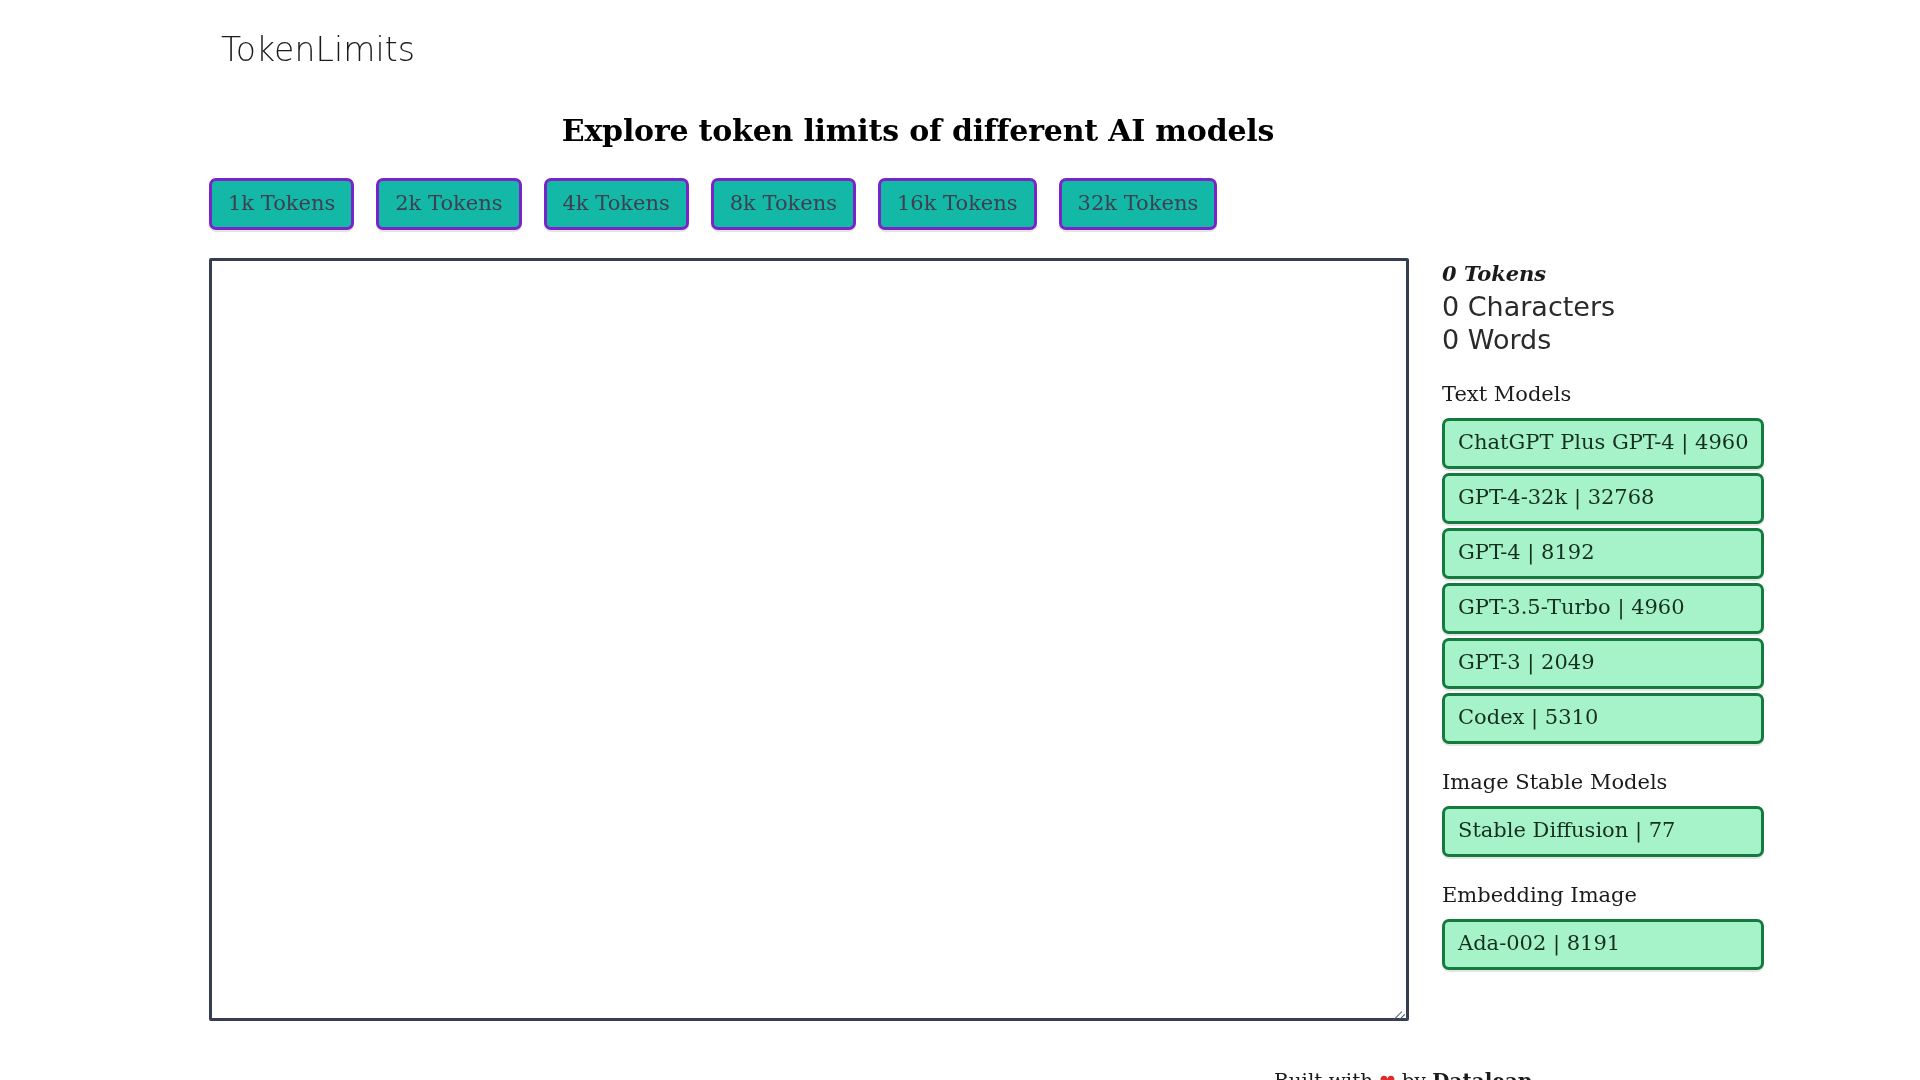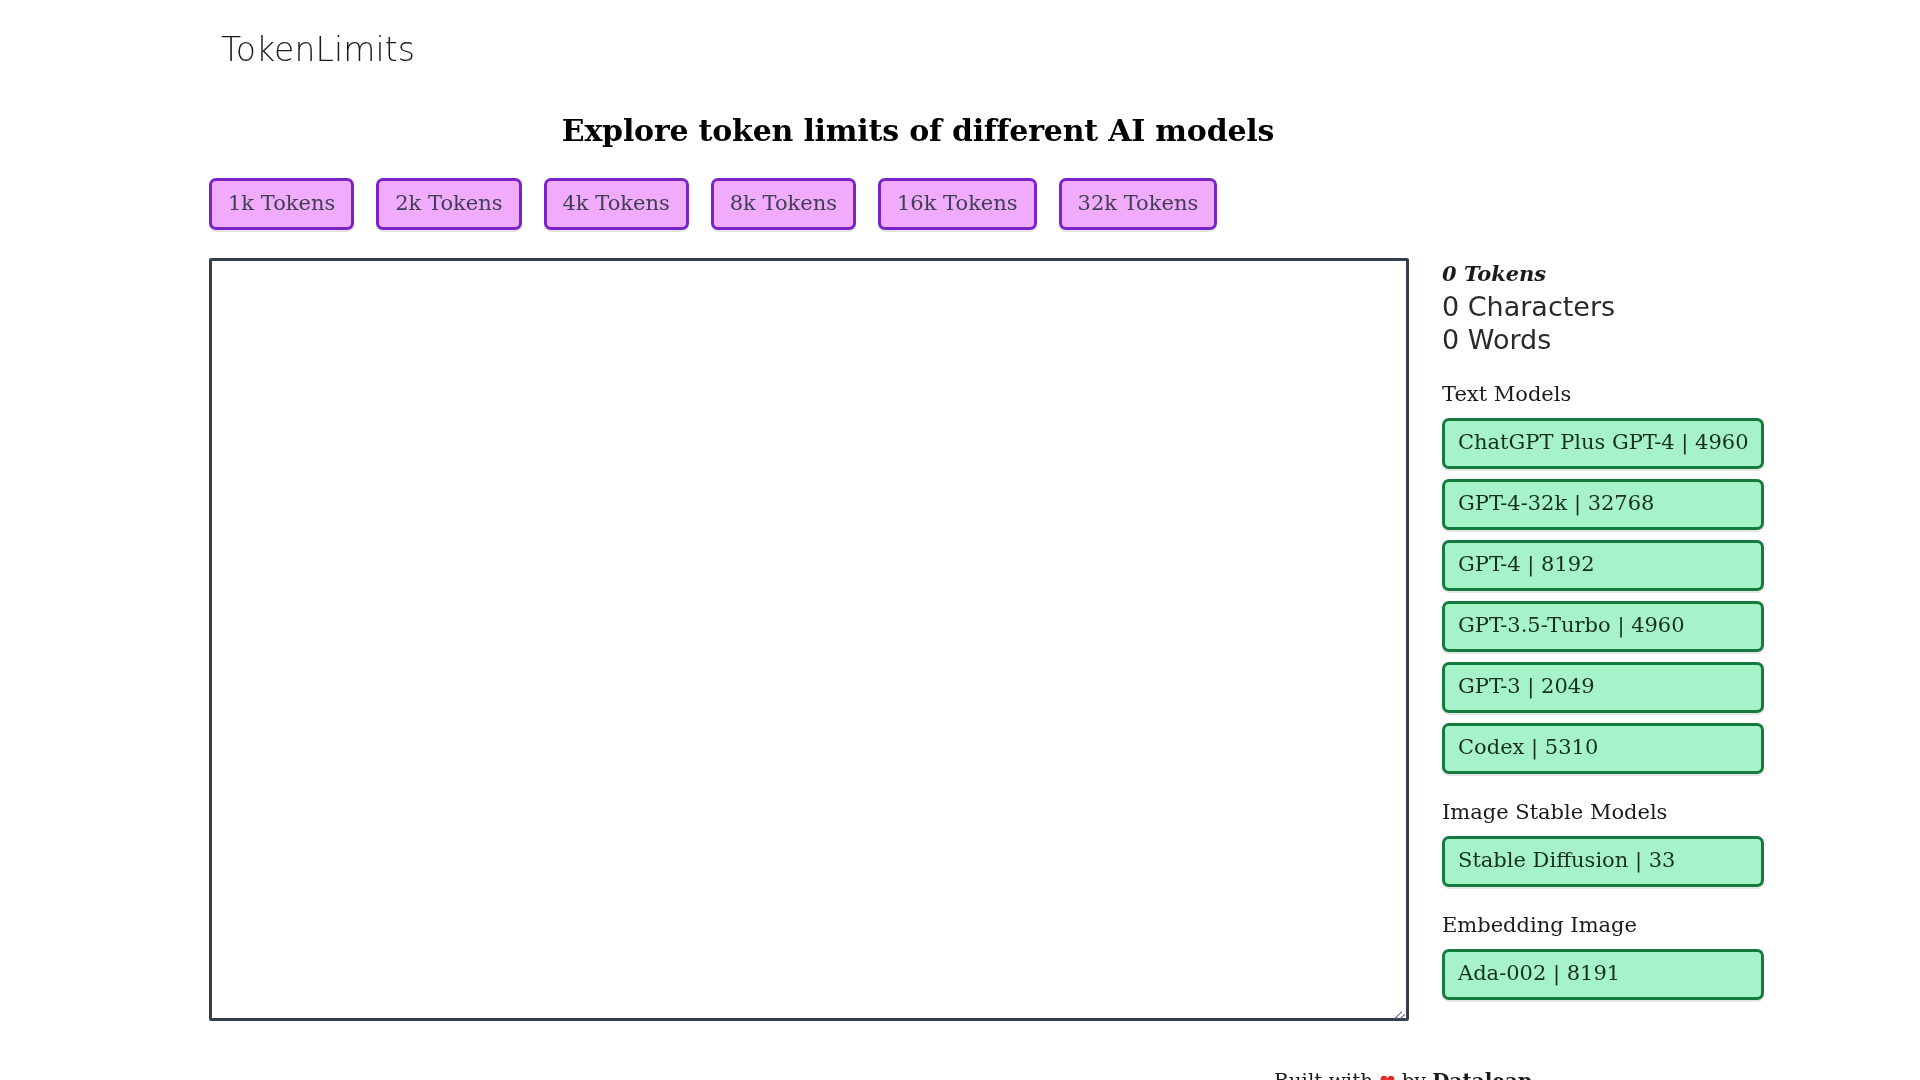--- a/index.html
+++ b/index.html
@@ -53,21 +53,21 @@
   
   .preset-row {
     position: absolute;
     left: 209px;
     top: 178px;
     display: flex;
     gap: 22px;
     align-items: flex-start;
   }
   .preset-btn {
-    background: #f0abfc;
+    background: #14b8a6;
     border: 3px solid #7b22c9;
     border-radius: 7px;
     padding: 9px 16px 11px 16px;
     font-family: "DejaVu Serif", serif;
     font-size: 21px;
     line-height: 26px;
     color: #3f3f52;
     cursor: pointer;
     white-space: nowrap;
     box-shadow: 0 2px 0 rgba(0,0,0,0.10);
@@ -156,21 +156,21 @@
     font-size: 21px;
     line-height: 28px;
     color: #1b1b1b;
     text-underline-offset: 3px;
     white-space: nowrap;
   }
 
   .model-list {
     display: flex;
     flex-direction: column;
-    gap: 10px;
+    gap: 4px;
   }
   .model-btn {
     display: block;
     width: 322px;
     text-align: left;
     background: #a6f2c9;
     border: 3px solid #157a3d;
     border-radius: 7px;
     padding: 8px 13px 10px 13px;
     font-family: "DejaVu Serif", serif;
@@ -237,21 +237,21 @@
         <button class="model-btn">ChatGPT Plus GPT-4 | 4960</button>
         <button class="model-btn">GPT-4-32k | 32768</button>
         <button class="model-btn">GPT-4 | 8192</button>
         <button class="model-btn">GPT-3.5-Turbo | 4960</button>
         <button class="model-btn">GPT-3 | 2049</button>
         <button class="model-btn">Codex | 5310</button>
       </div>
 
       <div class="section-head">Image Stable Models</div>
       <div class="model-list">
-        <button class="model-btn">Stable Diffusion | 33</button>
+        <button class="model-btn">Stable Diffusion | 77</button>
       </div>
 
       <div class="section-head">Embedding Image</div>
       <div class="model-list">
         <button class="model-btn">Ada-002 | 8191</button>
       </div>
 
     </div>
   </div>
 

